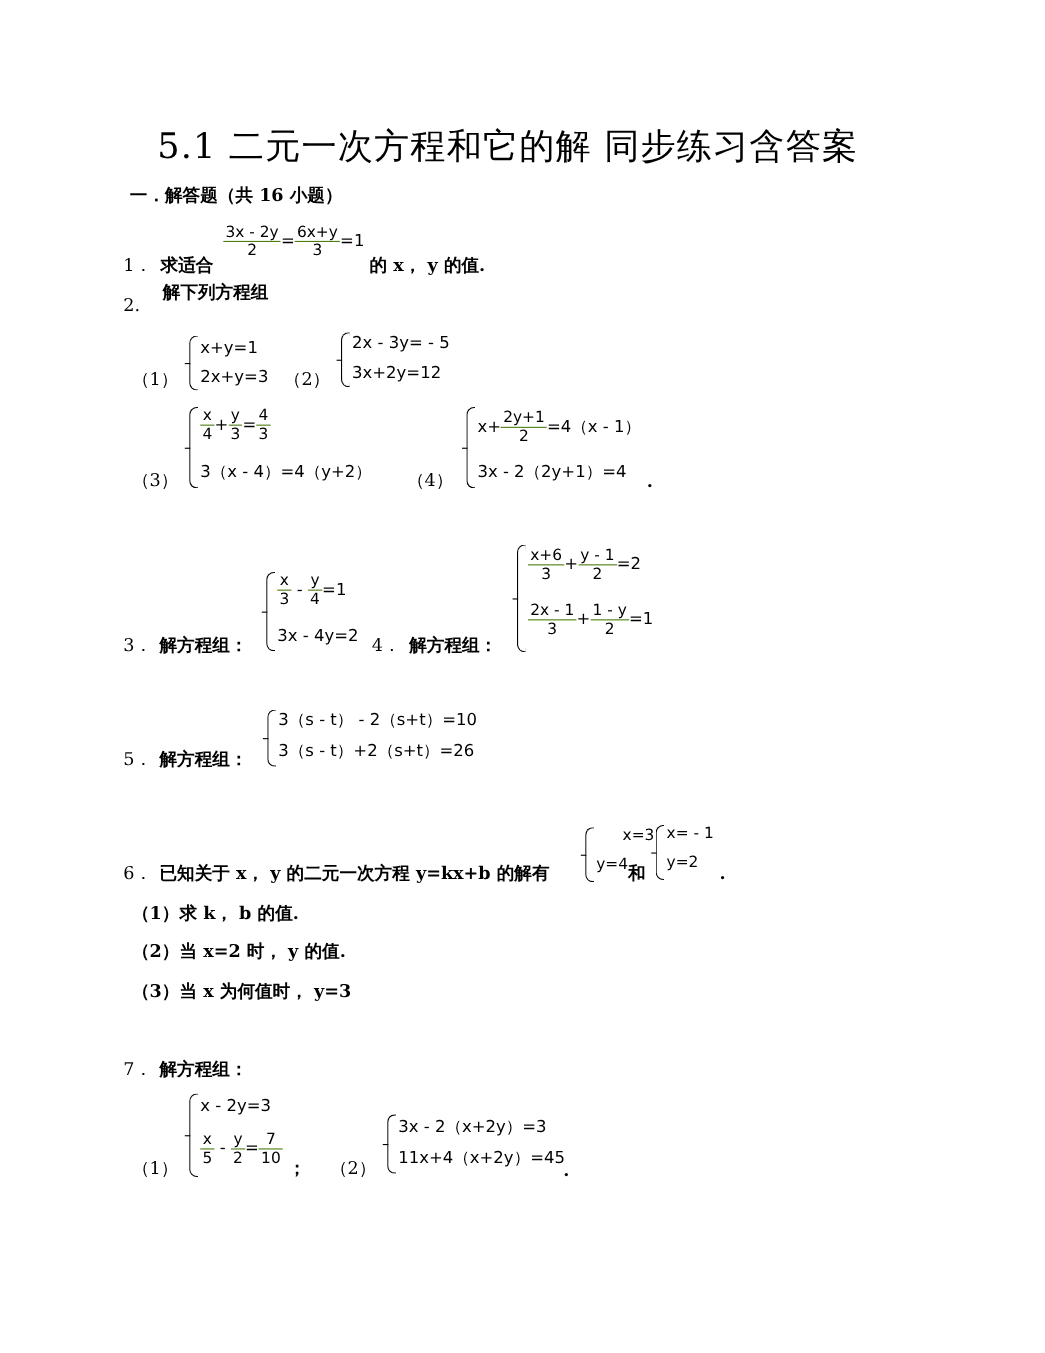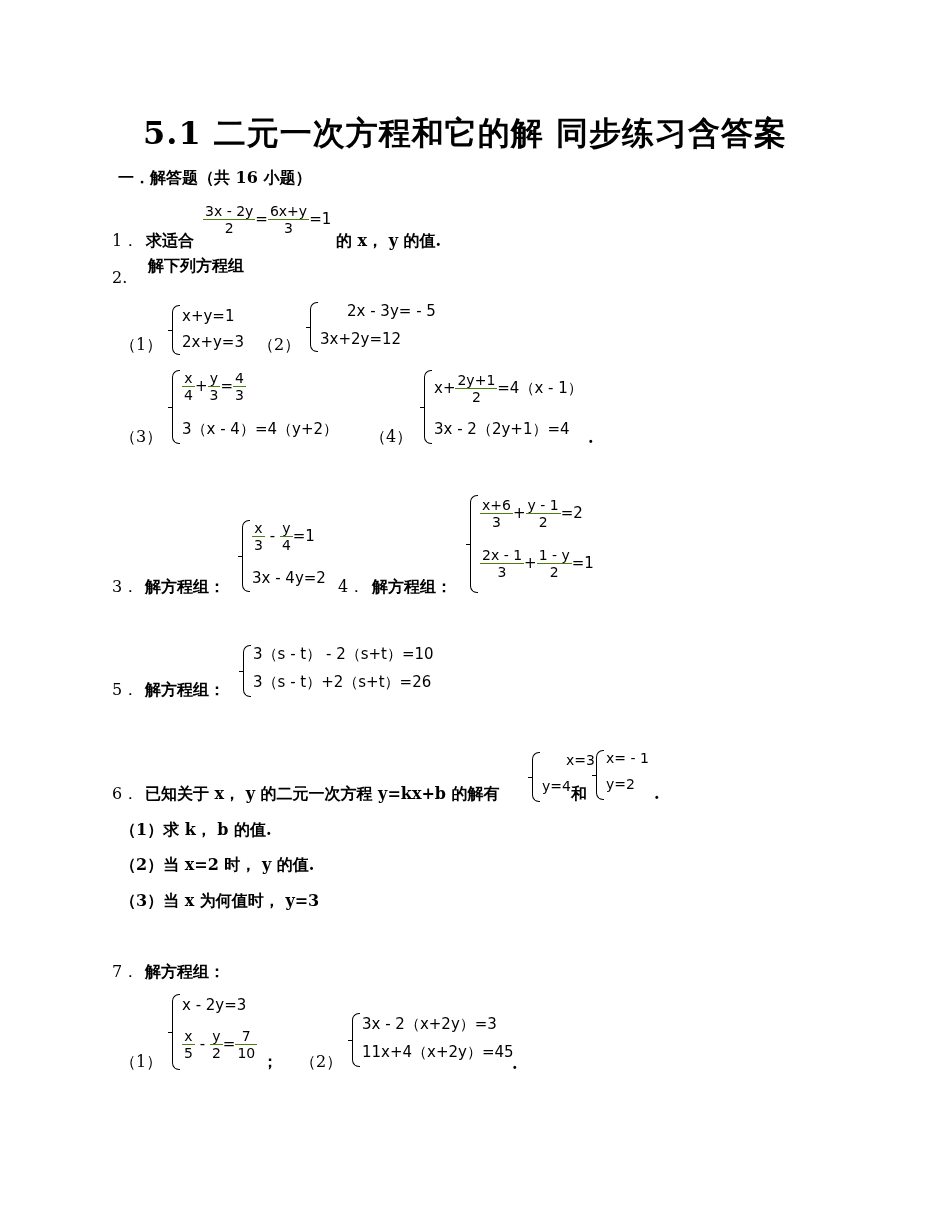--- a/index.html
+++ b/index.html
@@ -1,18 +1,18 @@
 <!DOCTYPE html>
 <html><head>
 <meta charset="utf-8">
 <style>
   html,body{margin:0;padding:0;background:#fff;}
   body{width:950px;height:1230px;position:relative;overflow:hidden;color:#000;font-family:"DejaVu Serif",serif;}
   .abs{position:absolute;white-space:nowrap;}
-  .title{font-family:"DejaVu Serif",serif;font-size:32px;font-weight:700;letter-spacing:1px;}
+  .title{font-family:"DejaVu Serif",serif;font-size:32px;font-weight:400;letter-spacing:1px;}
   .b{font-weight:bold;font-size:16px;}
   .n{font-family:"DejaVu Serif",serif;font-size:16px;}
   .m{font-family:"DejaVu Sans",sans-serif;font-size:15px;}
   .sys{position:absolute;}
   .brace{position:absolute;left:0;top:0;bottom:0;width:7px;border:1px solid #000;border-right:none;border-radius:7px 0 0 7px;}
   .brace::after{content:"";position:absolute;left:-5px;top:50%;width:5px;height:1px;background:#000;}
   .eq{position:absolute;left:10px;font-family:"DejaVu Sans",sans-serif;font-size:15px;white-space:nowrap;}
   .frac{display:inline-block;vertical-align:middle;text-align:center;font-family:"DejaVu Sans",sans-serif;font-size:14px;line-height:16px;}
   .frac .num{display:block;border-bottom:1px solid #4d7c0f;padding:0 2px;}
   .frac .den{display:block;padding:0 2px;}
@@ -39,21 +39,21 @@
   <span class="abs n" style="left:120px;top:335px;">（1）</span>
   <div class="sys" style="left:172px;top:305px;width:80px;height:50px;">
     <div class="brace"></div>
     <div class="eq" style="top:2px;">x+y=1</div>
     <div class="eq" style="top:28px;">2x+y=3</div>
   </div>
 
   <span class="abs n" style="left:258px;top:335px;">（2）</span>
   <div class="sys" style="left:310px;top:302px;width:110px;height:50px;">
     <div class="brace"></div>
-    <div class="eq" style="top:0px;margin-left:27px;">2x - 3y= - 5</div>
+    <div class="eq" style="top:0px;">2x - 3y= - 5</div>
     <div class="eq" style="top:28px;">3x+2y=12</div>
   </div>
 
   <span class="abs n" style="left:120px;top:427px;">（3）</span>
   <div class="sys" style="left:172px;top:370px;width:175px;height:74px;">
     <div class="brace"></div>
     <div class="eq" style="top:0px;"><span class="frac"><span class="num">x</span><span class="den">4</span></span><span>+</span><span class="frac"><span class="num">y</span><span class="den">3</span></span><span>=</span><span class="frac"><span class="num">4</span><span class="den">3</span></span></div>
     <div class="eq" style="top:50px;">3（x - 4）=4（y+2）</div>
   </div>
 

